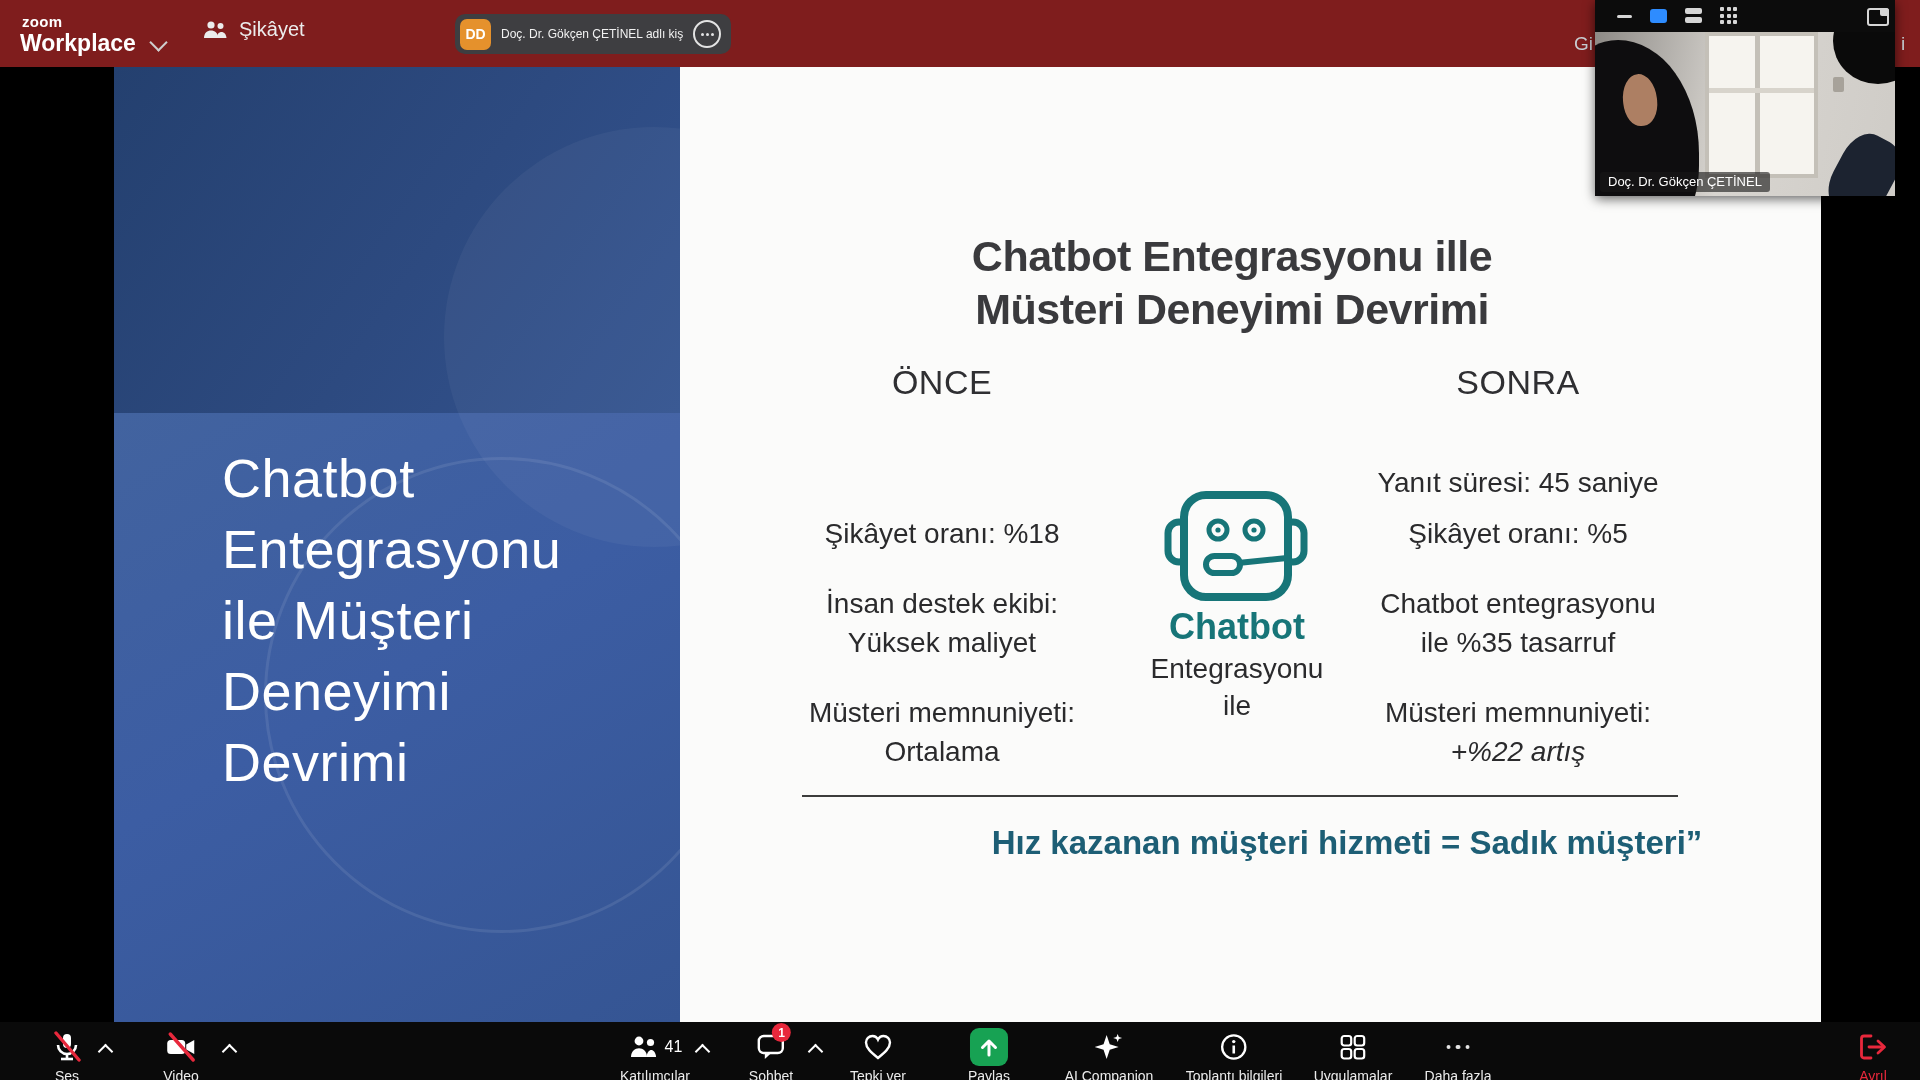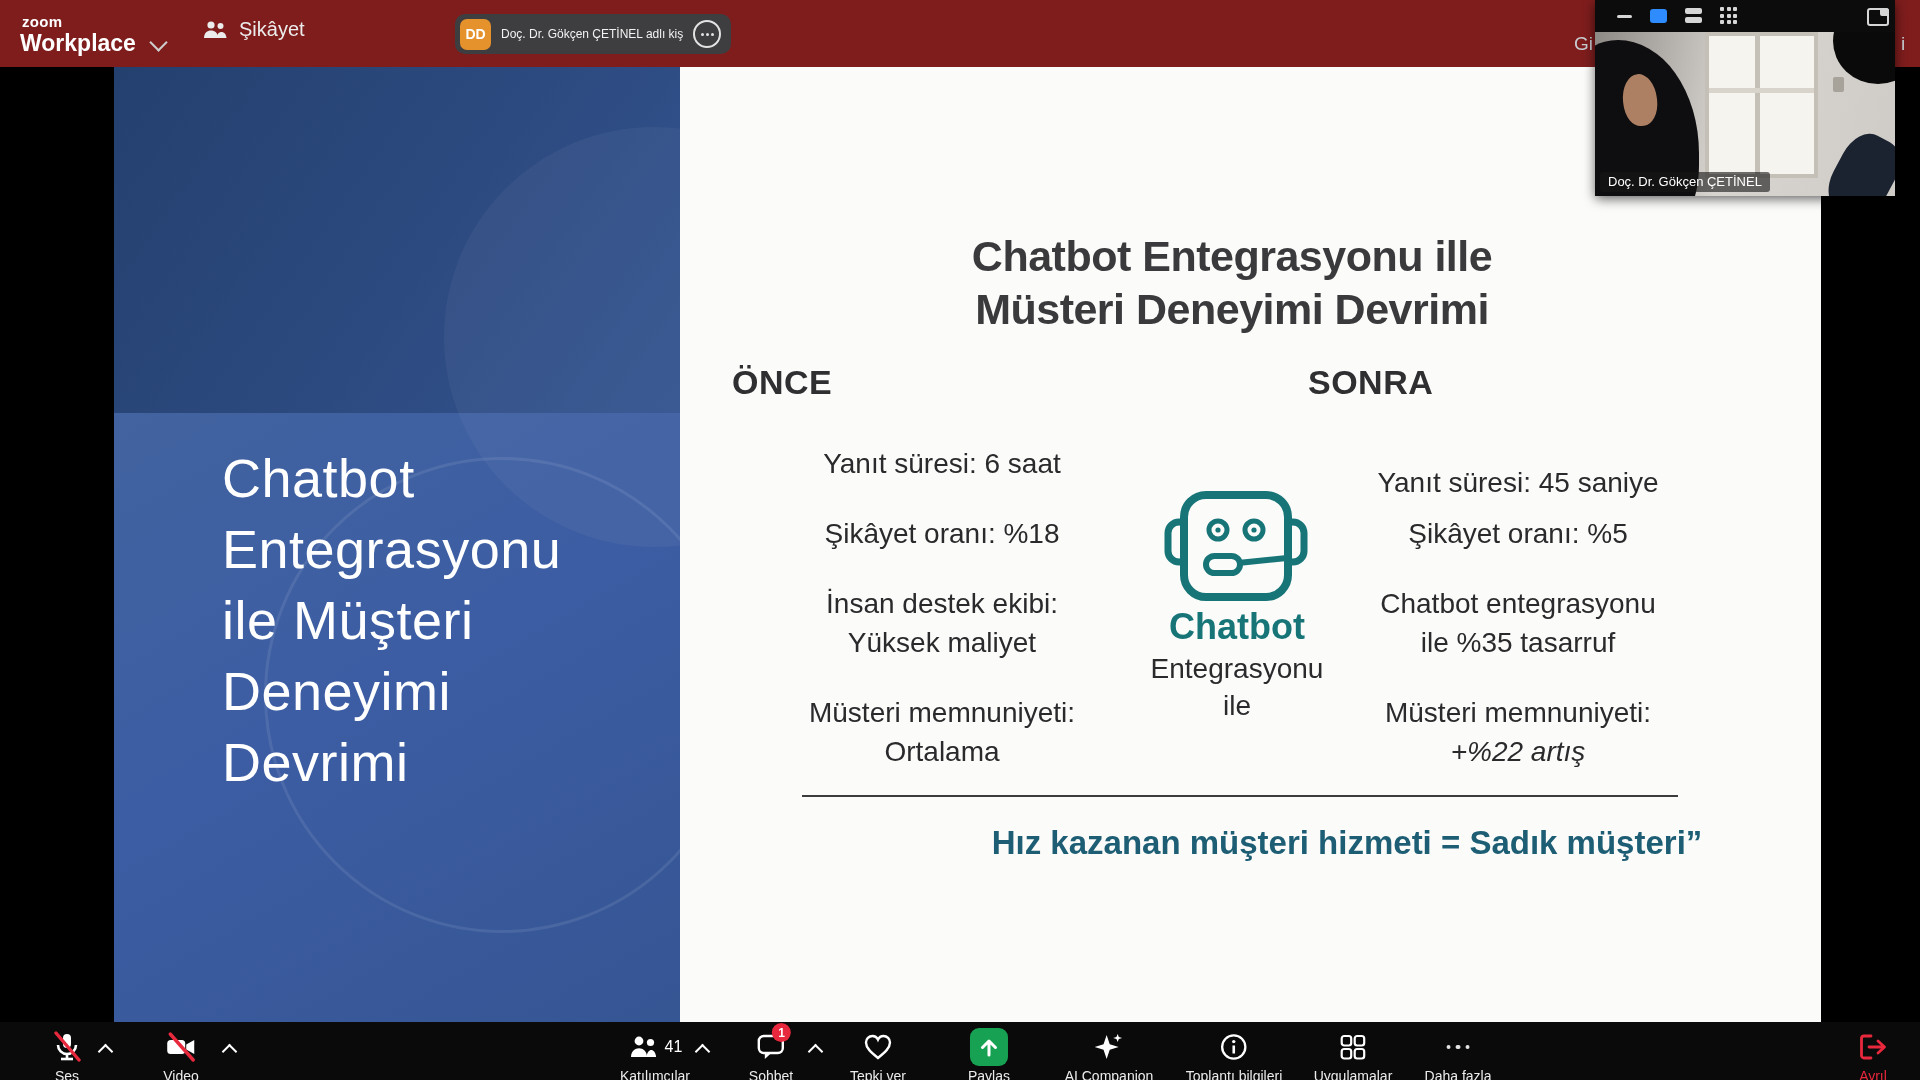--- a/index.html
+++ b/index.html
@@ -55,21 +55,21 @@
   #sb-bottom{position:absolute;left:0;top:346px;width:100%;height:609px;
           background:linear-gradient(150deg,#42639f 0%,#3c5da3 45%,#355593 100%);}
   .sb-circle1{position:absolute;left:150px;top:390px;width:470px;height:470px;border-radius:50%;
           border:3px solid rgba(255,255,255,.09);}
   .sb-circle2{position:absolute;left:330px;top:60px;width:420px;height:420px;border-radius:50%;
           background:rgba(255,255,255,.045);}
   #sb-title{position:absolute;left:108px;top:376px;color:#fff;font-size:54px;font-weight:300;line-height:71px;letter-spacing:.5px;}
 
   .heading{position:absolute;left:718px;top:163px;width:800px;text-align:center;color:#3a3a3d;
            font-size:43px;font-weight:bold;line-height:53px;letter-spacing:-.5px;}
-  .colhead{position:absolute;width:420px;font-size:34px;font-weight:bold;color:#2f2f32;letter-spacing:.5px;}
+  .colhead{position:absolute;width:420px;text-align:center;font-size:34px;font-weight:normal;color:#2f2f32;letter-spacing:.5px;}
   .row{position:absolute;width:460px;text-align:center;font-size:28px;color:#2a2a2c;white-space:nowrap;}
   .c-label{position:absolute;left:1023px;width:200px;text-align:center;color:#177578;font-size:36px;font-weight:bold;}
   .c-sub{position:absolute;left:1003px;width:240px;text-align:center;color:#2a2a2c;font-size:28px;}
   .divider{position:absolute;left:688px;top:728px;width:876px;height:2px;background:#3c3c3c;}
   .quote{position:absolute;left:598px;top:757px;width:1270px;text-align:center;color:#1d5e75;
          font-size:33px;font-weight:bold;}
 
   
   #toolbar{position:absolute;left:0;top:1022px;width:1920px;height:58px;background:#0a0a0a;}
   .titem{position:absolute;top:7px;transform:translateX(-50%);display:flex;flex-direction:column;align-items:center;width:max-content;}
@@ -131,21 +131,20 @@
         <div>Devrimi</div>
       </div>
     </div>
 
     <div class="heading">
       <div>Chatbot Entegrasyonu ille</div>
       <div>Müsteri Deneyimi Devrimi</div>
     </div>
 
     <div class="colhead" style="left:618px;top:296px;">ÖNCE</div>
-    <div class="row" style="left:598px;top:381px;">Yanıt süresi: 6 saat</div>
     <div class="row" style="left:598px;top:451px;">Şikâyet oranı: %18</div>
     <div class="row" style="left:598px;top:521px;">İnsan destek ekibi:</div>
     <div class="row" style="left:598px;top:560px;">Yüksek maliyet</div>
     <div class="row" style="left:598px;top:630px;">Müsteri memnuniyeti:</div>
     <div class="row" style="left:598px;top:669px;">Ortalama</div>
 
     <div class="colhead" style="left:1194px;top:296px;">SONRA</div>
     <div class="row" style="left:1174px;top:381px;margin-top:19px;">Yanıt süresi: 45 saniye</div>
     <div class="row" style="left:1174px;top:451px;">Şikâyet oranı: %5</div>
     <div class="row" style="left:1174px;top:521px;">Chatbot entegrasyonu</div>

